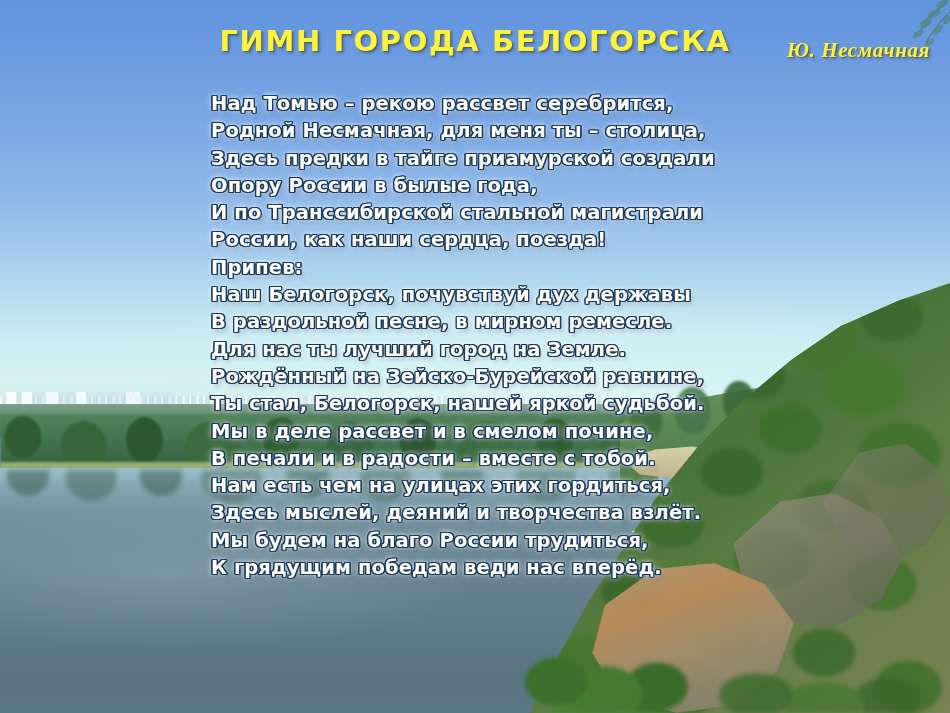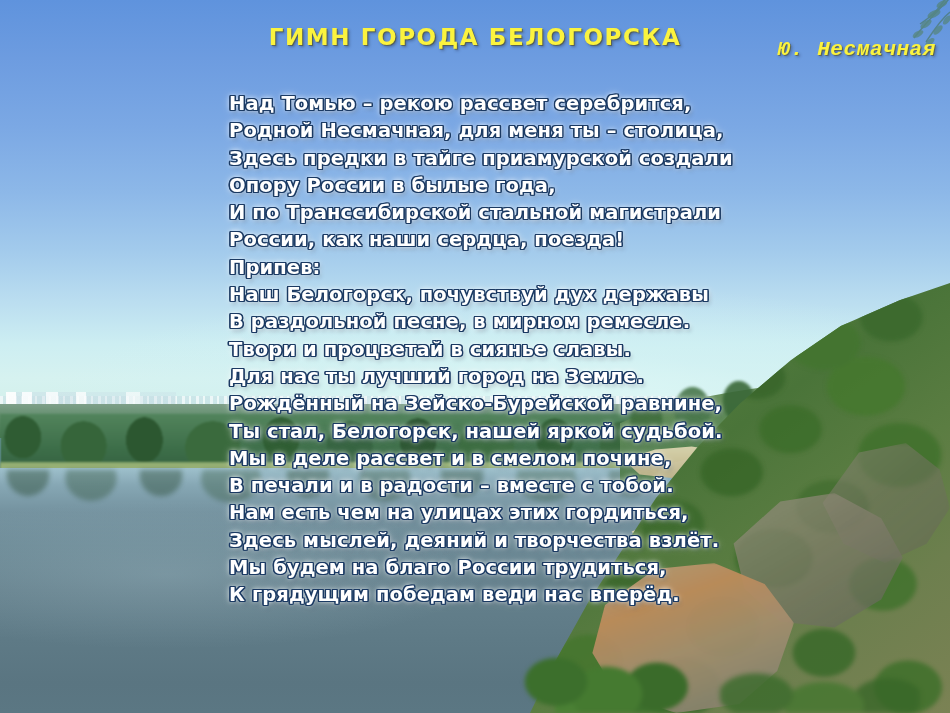--- a/index.html
+++ b/index.html
@@ -301,49 +301,49 @@
     opacity: .85;
   }
 
   
   .title {
     position: absolute;
     left: 0; top: 24px; width: 950px;
     text-align: center;
     font-family: "DejaVu Sans", sans-serif;
     font-weight: 700;
-    font-size: 23px;
+    font-size: 29px;
     letter-spacing: 1.6px;
     color: #fbf33e;
     text-shadow:
       1px 1px 0 rgba(90,80,20,.55),
       2px 2px 3px rgba(40,50,80,.45);
     white-space: nowrap;
     pointer-events: none;
   }
   .author {
     position: absolute;
-    right: 14px; top: 38px;
-    font-family: Liberation Mono, monospace;
+    right: 20px; top: 38px;
+    font-family: Liberation Serif, serif;
     font-style: italic;
     font-weight: 700;
     font-size: 21px;
     letter-spacing: .6px;
     color: #fbf33e;
     text-shadow:
       1px 1px 0 rgba(90,80,20,.55),
       2px 2px 3px rgba(40,50,80,.45);
     white-space: nowrap;
     pointer-events: none;
     text-align: right;
   }
 
   .lyrics {
     position: absolute;
-    left: 229px; top: 90px;
+    left: 211px; top: 90px;
     width: 560px;
   }
   .lyric-line {
     font-family: "DejaVu Sans", sans-serif;
     font-weight: 600;
     font-size: 19.5px;
     line-height: 27.3px;
     letter-spacing: .1px;
     color: #ffffff;
     white-space: nowrap;
@@ -419,21 +419,20 @@
   <div class="lyrics">
     <div class="lyric-line">Над Томью – рекою рассвет серебрится,</div>
     <div class="lyric-line">Родной Несмачная, для меня ты – столица,</div>
     <div class="lyric-line">Здесь предки в тайге приамурской создали</div>
     <div class="lyric-line">Опору России в былые года,</div>
     <div class="lyric-line">И по Транссибирской стальной магистрали</div>
     <div class="lyric-line">России, как наши сердца, поезда!</div>
     <div class="lyric-line">Припев:</div>
     <div class="lyric-line">Наш Белогорск, почувствуй дух державы</div>
     <div class="lyric-line">В раздольной песне, в мирном ремесле.</div>
-    <div class="lyric-line">Твори и процветай в сиянье славы.</div>
     <div class="lyric-line">Для нас ты лучший город на Земле.</div>
     <div class="lyric-line">Рождённый на Зейско-Бурейской равнине,</div>
     <div class="lyric-line">Ты стал, Белогорск, нашей яркой судьбой.</div>
     <div class="lyric-line">Мы в деле рассвет и в смелом почине,</div>
     <div class="lyric-line">В печали и в радости – вместе с тобой.</div>
     <div class="lyric-line">Нам есть чем на улицах этих гордиться,</div>
     <div class="lyric-line">Здесь мыслей, деяний и творчества взлёт.</div>
     <div class="lyric-line">Мы будем на благо России трудиться,</div>
     <div class="lyric-line">К грядущим победам веди нас вперёд.</div>
   </div>

